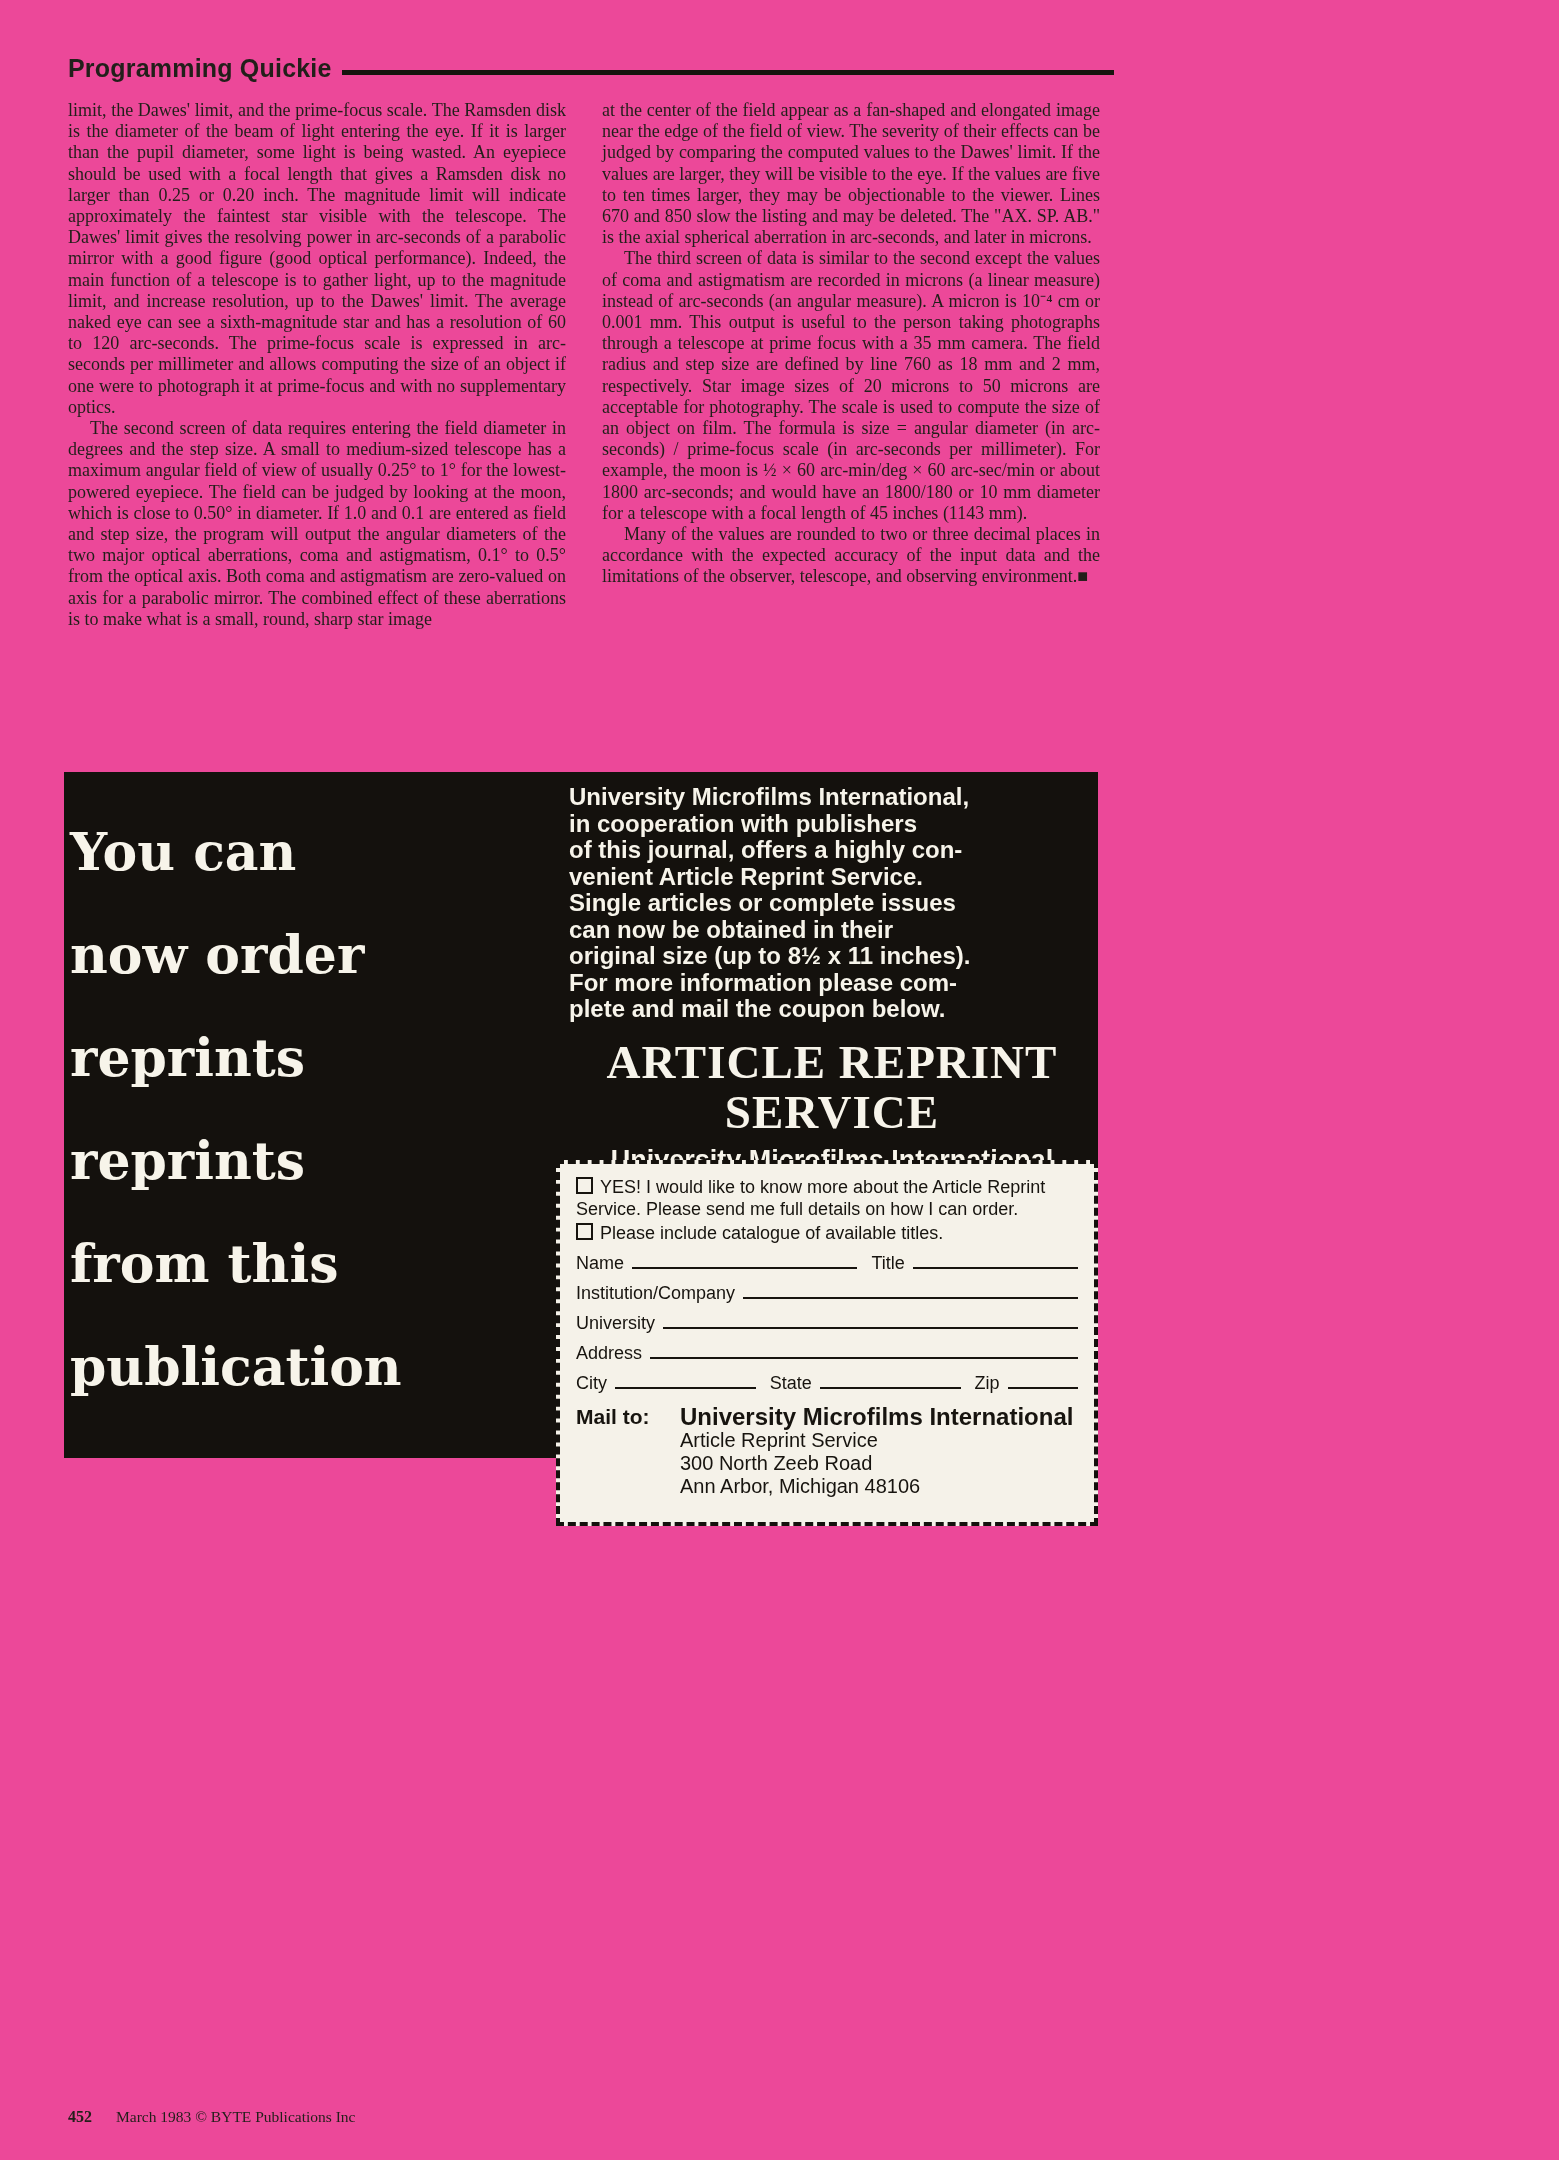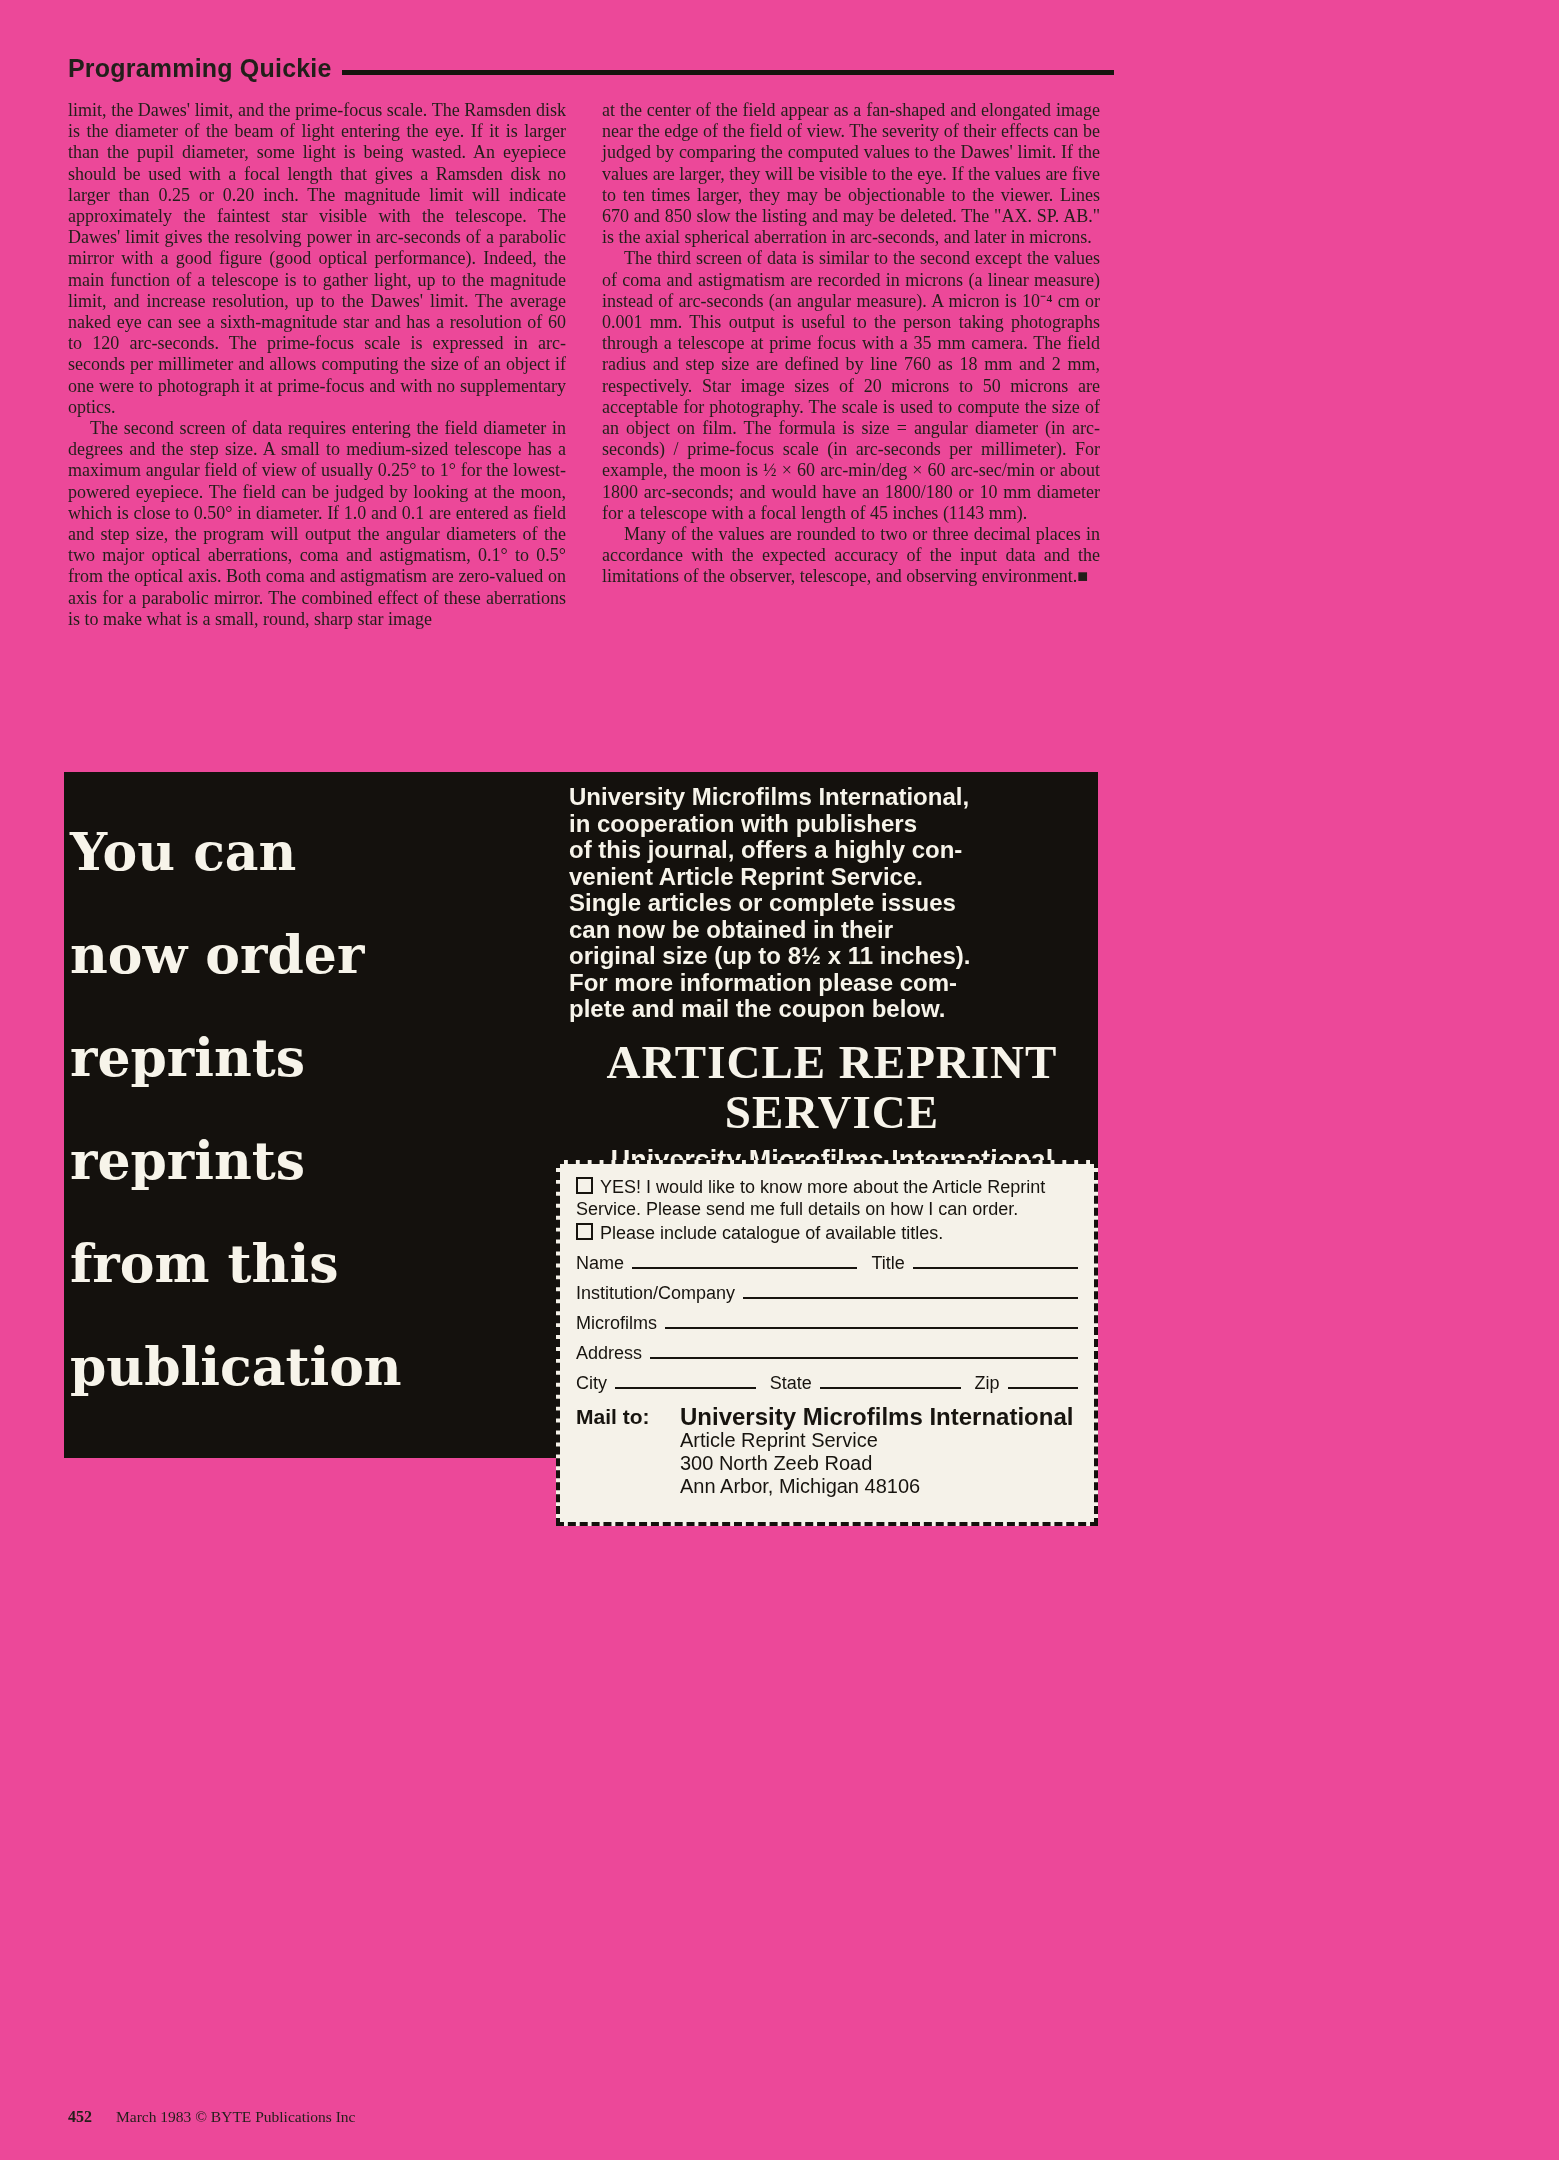--- a/index.html
+++ b/index.html
@@ -124,21 +124,21 @@
         <span class="lbl">Name</span>
         <span class="blank w15"></span>
         <span class="lbl">Title</span>
         <span class="blank w11 last"></span>
       </div>
       <div class="form-row">
         <span class="lbl">Institution/Company</span>
         <span class="blank last"></span>
       </div>
       <div class="form-row">
-        <span class="lbl">Microfilms</span>
+        <span class="lbl">University</span>
         <span class="blank last"></span>
       </div>
       <div class="form-row">
         <span class="lbl">Address</span>
         <span class="blank last"></span>
       </div>
       <div class="form-row">
         <span class="lbl">City</span>
         <span class="blank w11"></span>
         <span class="lbl">State</span>

